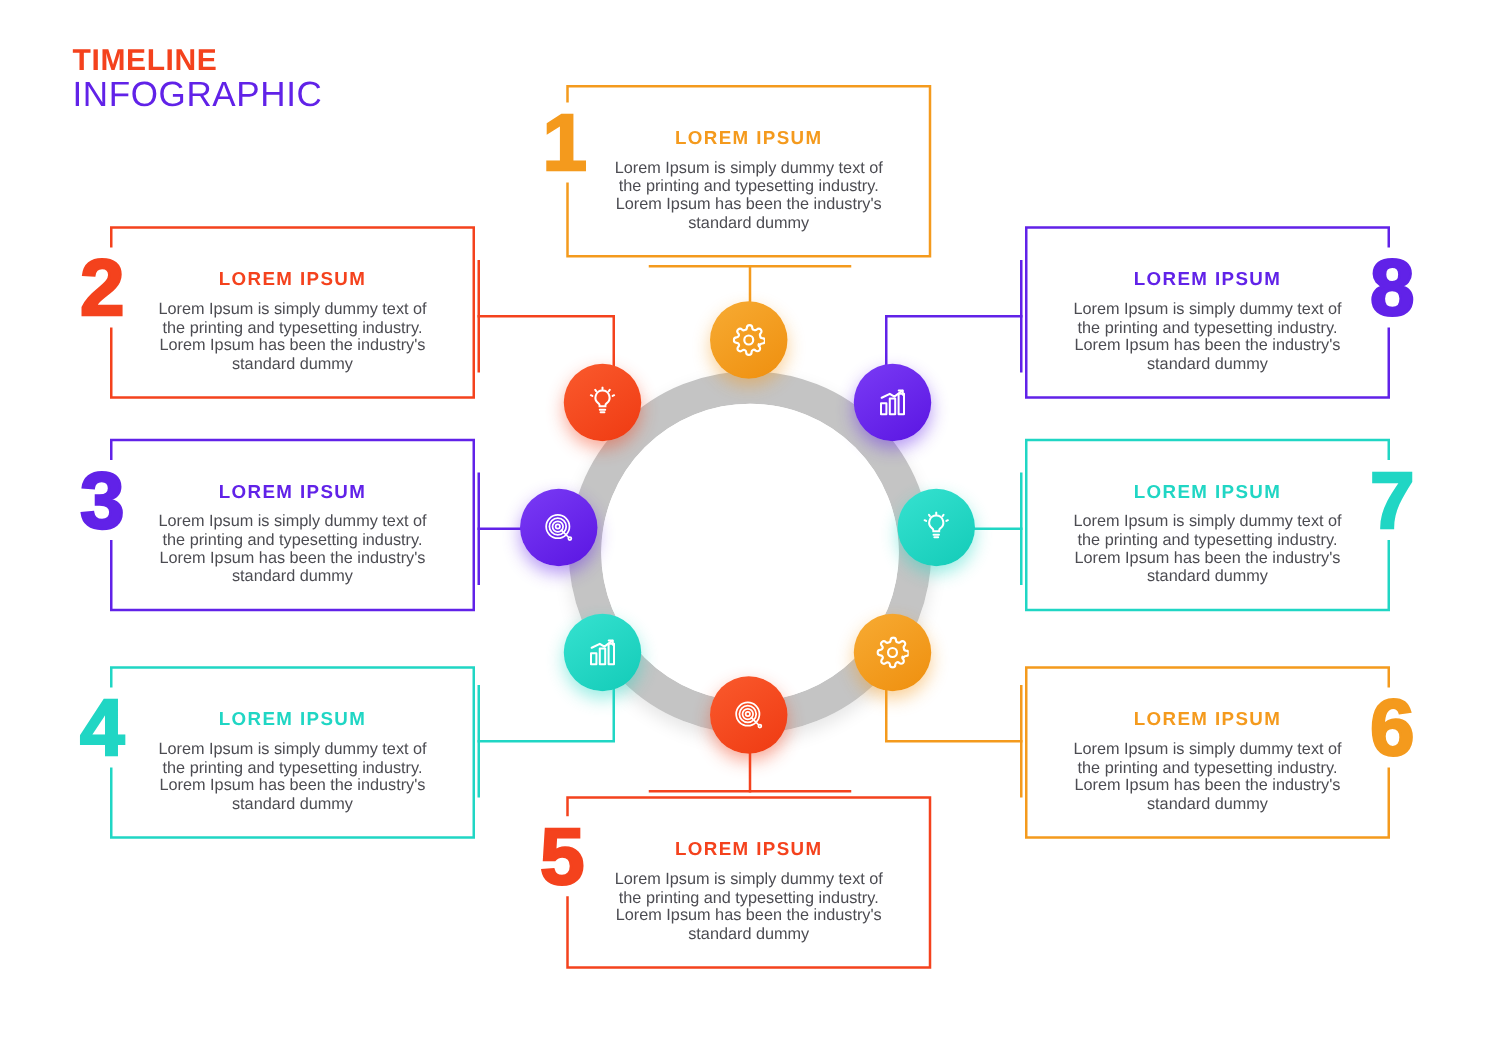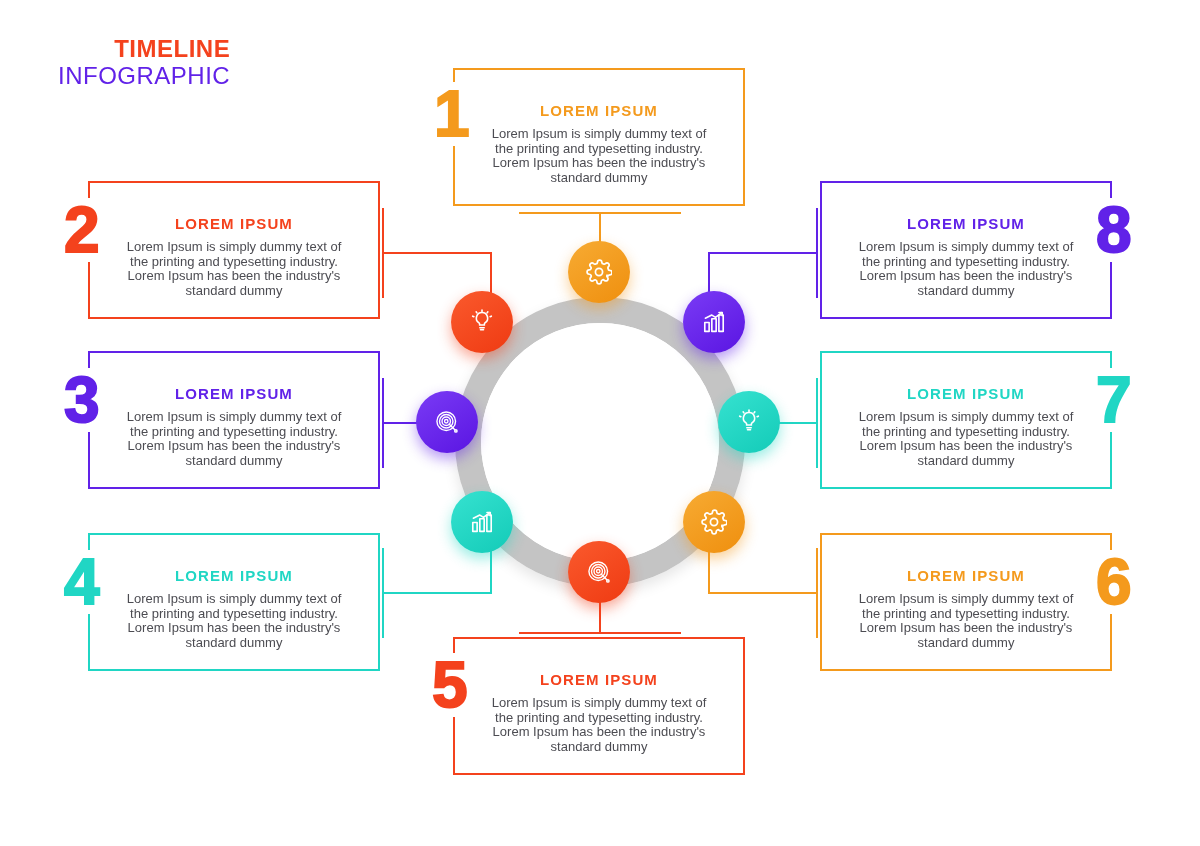--- a/index.html
+++ b/index.html
@@ -4,23 +4,23 @@
 <style>
   html,body{margin:0;padding:0;}
   body{
     width:1200px;height:846px;background:#ffffff;
     font-family:"Liberation Sans", sans-serif;
     overflow:hidden;position:relative;
   }
   .stage{position:absolute;left:0;top:0;width:1200px;height:846px;}
 
   
-  .title-block{position:absolute;left:58px;top:36px;text-align:right;}
+  .title-block{position:absolute;left:58px;top:36px;}
   .title-1{font-size:24px;font-weight:bold;letter-spacing:.5px;line-height:26px;color:#f4421d;}
-  .title-2{font-size:24px;font-weight:normal;letter-spacing:.5px;line-height:28px;color:#6122e8;}
+  .title-2{font-size:28px;font-weight:normal;letter-spacing:.5px;line-height:28px;color:#6122e8;}
 
   
   .card{position:absolute;box-sizing:border-box;border:2px solid #000;background:#fff;}
   .card .heading{
     position:absolute;left:0;right:0;text-align:center;
     font-size:15px;font-weight:bold;letter-spacing:1.1px;
   }
   .card .body{
     position:absolute;left:0;right:0;text-align:center;
     font-size:13px;line-height:14.5px;color:#4c4c52;padding:0 28px;

